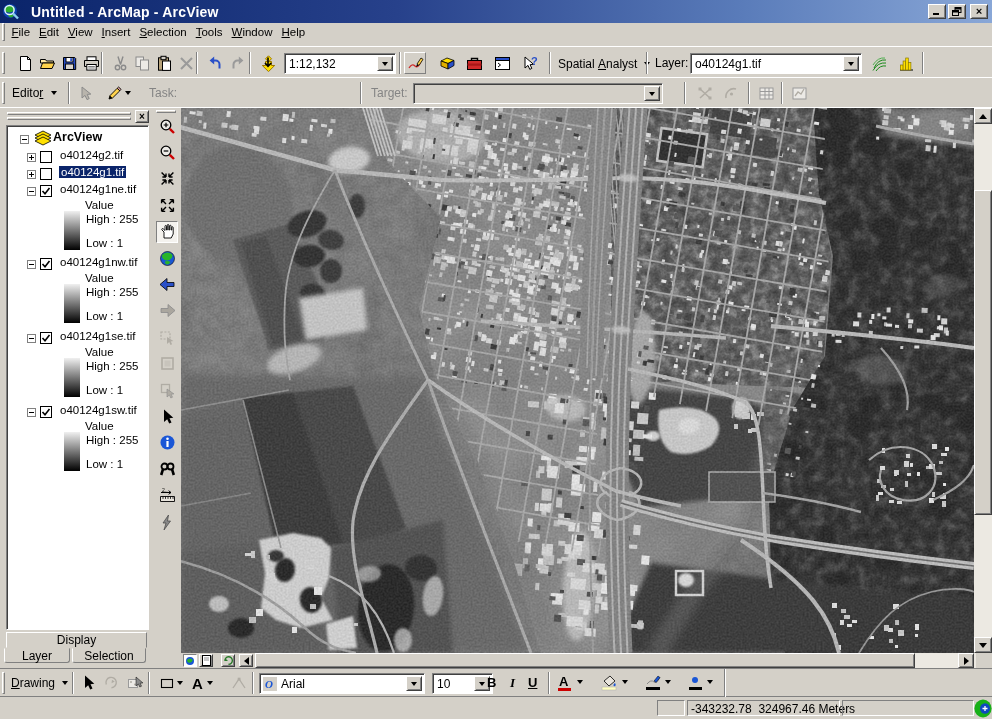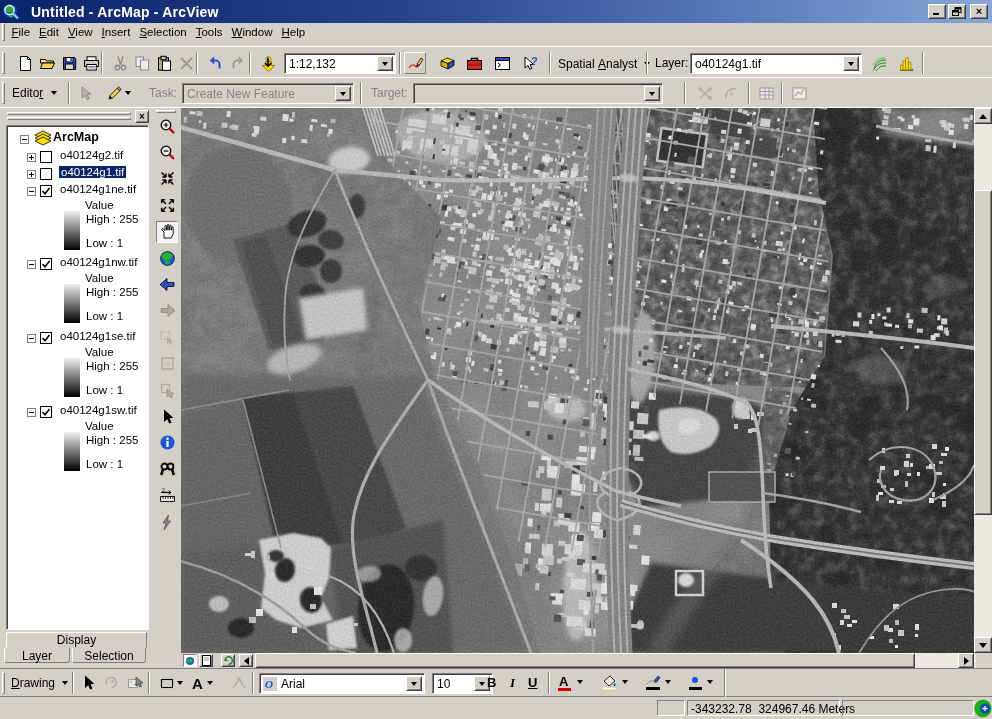--- a/index.html
+++ b/index.html
@@ -212,26 +212,20 @@
     </div>
     <div class="ico abs tbtn" style="left:101px;top:3px;width:34px;">
       <svg width="17" height="17" viewBox="0 0 17 17">
         <path d="M3 14l1-3.4L11.2 3.3l2.6 2.5L6.5 13z" fill="#ffd34d" stroke="#000" stroke-width="0.9"></path>
         <path d="M3 14l3.4-1-2.5-2.4z" fill="#000"></path>
         <path d="M11.2 3.3l1.4-1.3 2.5 2.4-1.3 1.4z" fill="#e0a0a0" stroke="#000" stroke-width="0.9"></path>
       </svg>
       <div class="dar" style="margin-left:2px;"></div>
     </div>
     <div class="abs" style="left:149px;top:7px;font-size:12px;color:#848484;">Task:</div>
-    <div class="abs gfield" style="left:182px;top:4px;width:172px;height:21px;">
-      <div class="abs" style="left:4px;top:3px;font-size:12px;color:#848484;white-space:nowrap;">Create New Feature</div>
-      <div class="cbtn abs" style="right:2px;top:2px;width:16px;height:15px;">
-        <div class="dar"></div>
-      </div>
-    </div>
     <div class="sep abs" style="left:360px;top:3px;"></div>
     <div class="abs" style="left:371px;top:7px;font-size:12px;color:#848484;">Target:</div>
     <div class="abs gfield" style="left:413px;top:4px;width:250px;height:21px;">
       <div class="abs" style="left:4px;top:3px;font-size:12px;color:#000;white-space:nowrap;"></div>
       <div class="cbtn abs" style="right:2px;top:2px;width:16px;height:15px;">
         <div class="dar"></div>
       </div>
     </div>
     <div class="sep abs" style="left:684px;top:3px;"></div>
     <div class="ico abs" style="left:694px;top:3px;">
@@ -2286,21 +2280,21 @@
     <div class="abs field" style="left:6px;top:17px;width:143px;height:505px;overflow:hidden;font-size:11.5px;">
       <svg class="abs" style="left:13px;top:9px;" width="9" height="9">
         <rect x="0.5" y="0.5" width="8" height="8" fill="#fff" stroke="#808080"></rect>
         <line x1="2" y1="4.5" x2="7" y2="4.5" stroke="#000"></line>
       </svg>
       <svg class="abs" style="left:26px;top:3px;" width="20" height="18" viewBox="0 0 20 18">
         <path d="M2 6l8-4 8 4-8 4z" fill="#ffe000" stroke="#000" stroke-width="0.8"></path>
         <path d="M2 9l8-4 8 4-8 4z" fill="#ffe000" stroke="#000" stroke-width="0.8"></path>
         <path d="M2 12l8-4 8 4-8 4z" fill="#ffe000" stroke="#000" stroke-width="0.8"></path>
       </svg>
-      <div class="abs" style="left:46px;top:4px;font-weight:bold;font-size:12.5px;">ArcMap</div>
+      <div class="abs" style="left:46px;top:4px;font-weight:bold;font-size:12.5px;">ArcView</div>
       <svg class="abs" style="left:20px;top:27px;" width="9" height="9">
         <rect x="0.5" y="0.5" width="8" height="8" fill="#fff" stroke="#808080"></rect>
         <line x1="2" y1="4.5" x2="7" y2="4.5" stroke="#000"></line>
         <line x1="4.5" y1="2" x2="4.5" y2="7" stroke="#000"></line>
       </svg>
       <svg class="abs" style="left:33px;top:25px;" width="12" height="12">
         <rect x="0.5" y="0.5" width="11" height="11" fill="#fff" stroke="#000"></rect>
       </svg>
       <div class="abs" style="left:53px;top:23px;">o40124g2.tif</div>
       <svg class="abs" style="left:20px;top:44px;" width="9" height="9">

